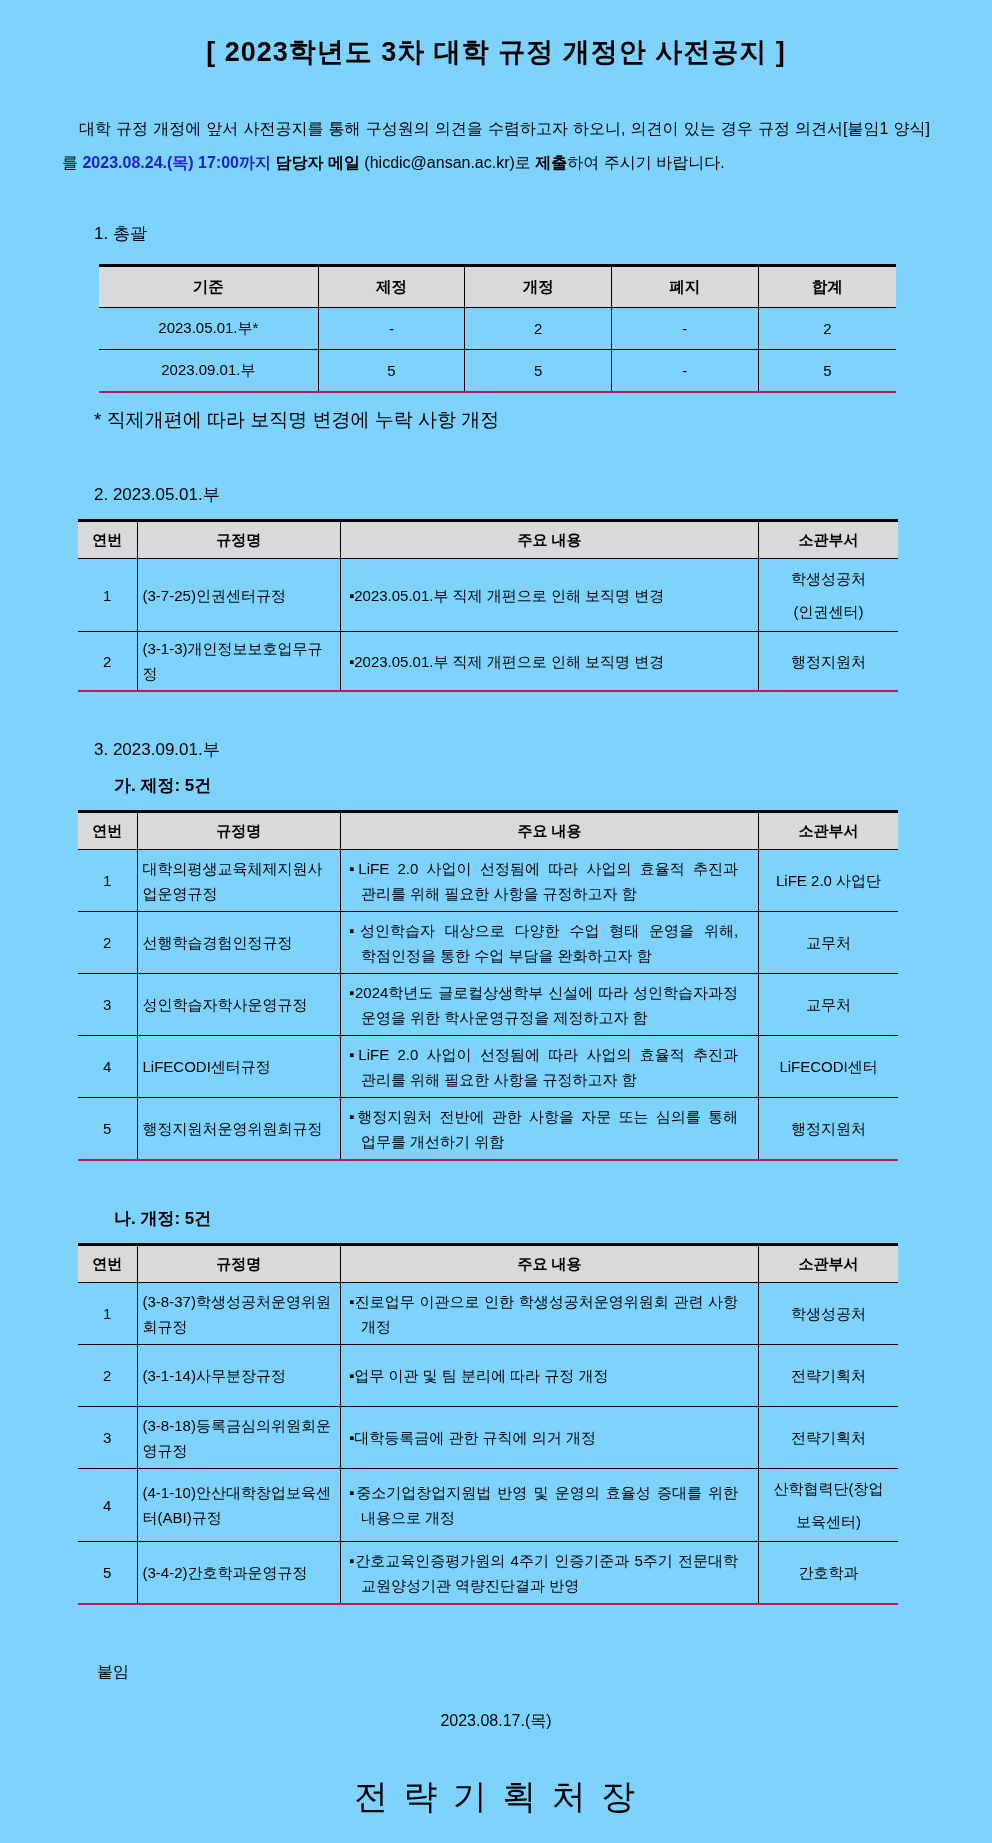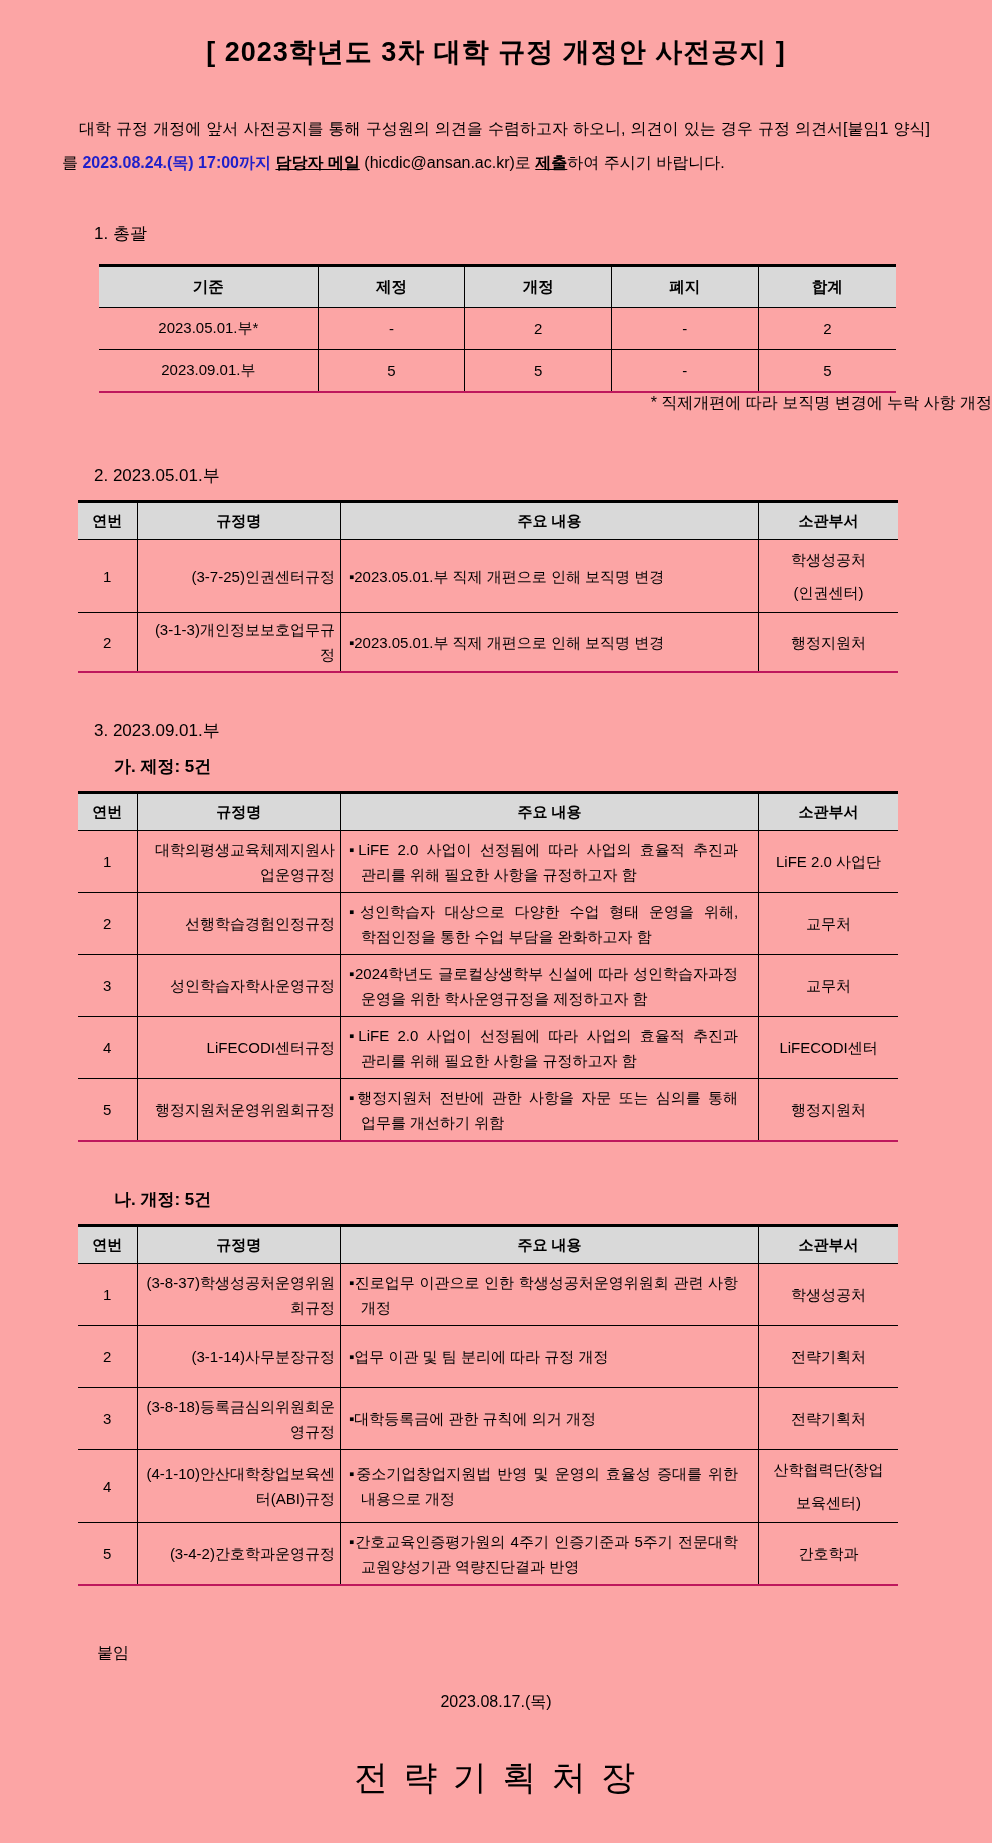--- a/index.html
+++ b/index.html
@@ -1,37 +1,37 @@
 <!DOCTYPE html>
 <html lang="ko"><head>
 <meta charset="utf-8">
 <style>
   html,body { margin:0; padding:0; background:#fff; }
   .page {
     position:relative;
     width:992px; height:1843px;
     margin:0 auto;
-    background:#fca5a5;
+    background:#7dd3fc;
     color:#000;
     font-family:"Liberation Sans","DejaVu Sans",sans-serif;
     overflow:hidden;
     box-sizing:border-box;
     padding-top:34px;
   }
   .title {
     margin:0; text-align:center;
     font-size:27px; font-weight:bold; letter-spacing:1px;
   }
   .intro {
     margin:42px 62px 0 62px;
     font-size:16px; line-height:34px;
     text-align:justify; text-indent:17px;
     word-break:keep-all;
   }
-  .b { font-weight:bold;text-decoration:underline; }
+  .b { font-weight:bold; }
   .blue { color:#1f1fca; font-weight:bold; }
   .sec-heading {
     margin:0 0 0 94px; font-size:17px; font-weight:normal; line-height:24px;
   }
   .sub-heading {
     margin:12px 0 0 114px; font-size:17px; font-weight:bold; line-height:24px;
   }
   .mt-s1 { margin-top:42px; }
   .mt-s2 { margin-top:50px; }
   .mt-s3 { margin-top:46px; }
@@ -51,28 +51,28 @@
   }
   .t1 { margin:18px 0 0 99px; width:797px; }
   .t1 th { height:38px; font-size:15.5px; }
   .t1 td { height:39px; text-align:center; }
   .t234 { margin:12px 0 0 78px; width:820px; }
   .t234 th { height:34px; }
   .t2 td { height:52px; }
   .t34 td { height:55px; }
   .cell-no { text-align:center; }
   .cell-name {
-    text-align:right; padding:3px 5px; line-height:25px; word-break:break-all;
+    text-align:left; padding:3px 5px; line-height:25px; word-break:break-all;
   }
   .cell-content {
     text-align:justify; padding:3px 20px 3px 20px; text-indent:-12px;
     line-height:25px; word-break:keep-all;
   }
   .cell-dept { text-align:center; white-space:pre-line; line-height:33px; padding:3px 4px; }
-  .footnote { margin:0 0 0 94px; font-size:16px;text-align:right; }
+  .footnote { margin:14px 0 0 94px; font-size:19px; }
 
   .attachments {
     margin:48px 0 0 97px; font-size:16px;
     display:flex; align-items:flex-end;
   }
   .attach-label { width:79px; flex:none; line-height:38px; }
   .attach-items div { line-height:38px; white-space:pre-wrap; }
   .doc-date { margin-top:20px; text-align:center; font-size:16px; }
   .signature {
     margin-top:42px; text-align:center;

